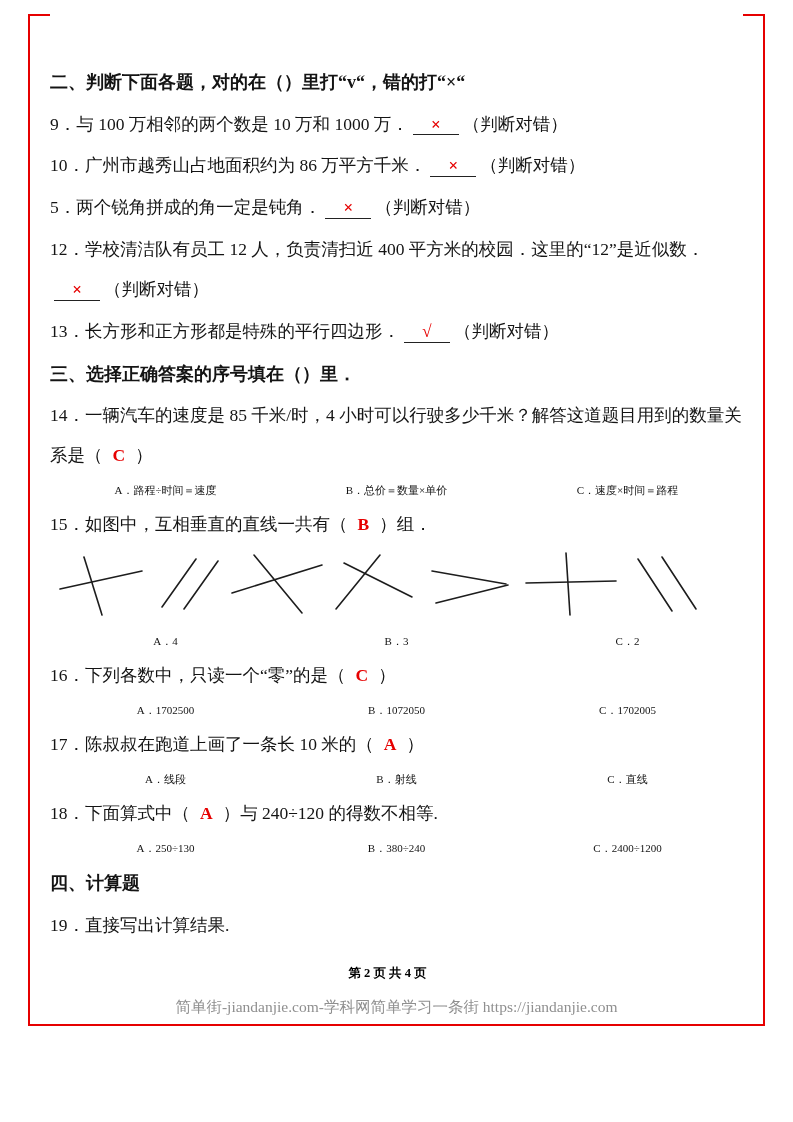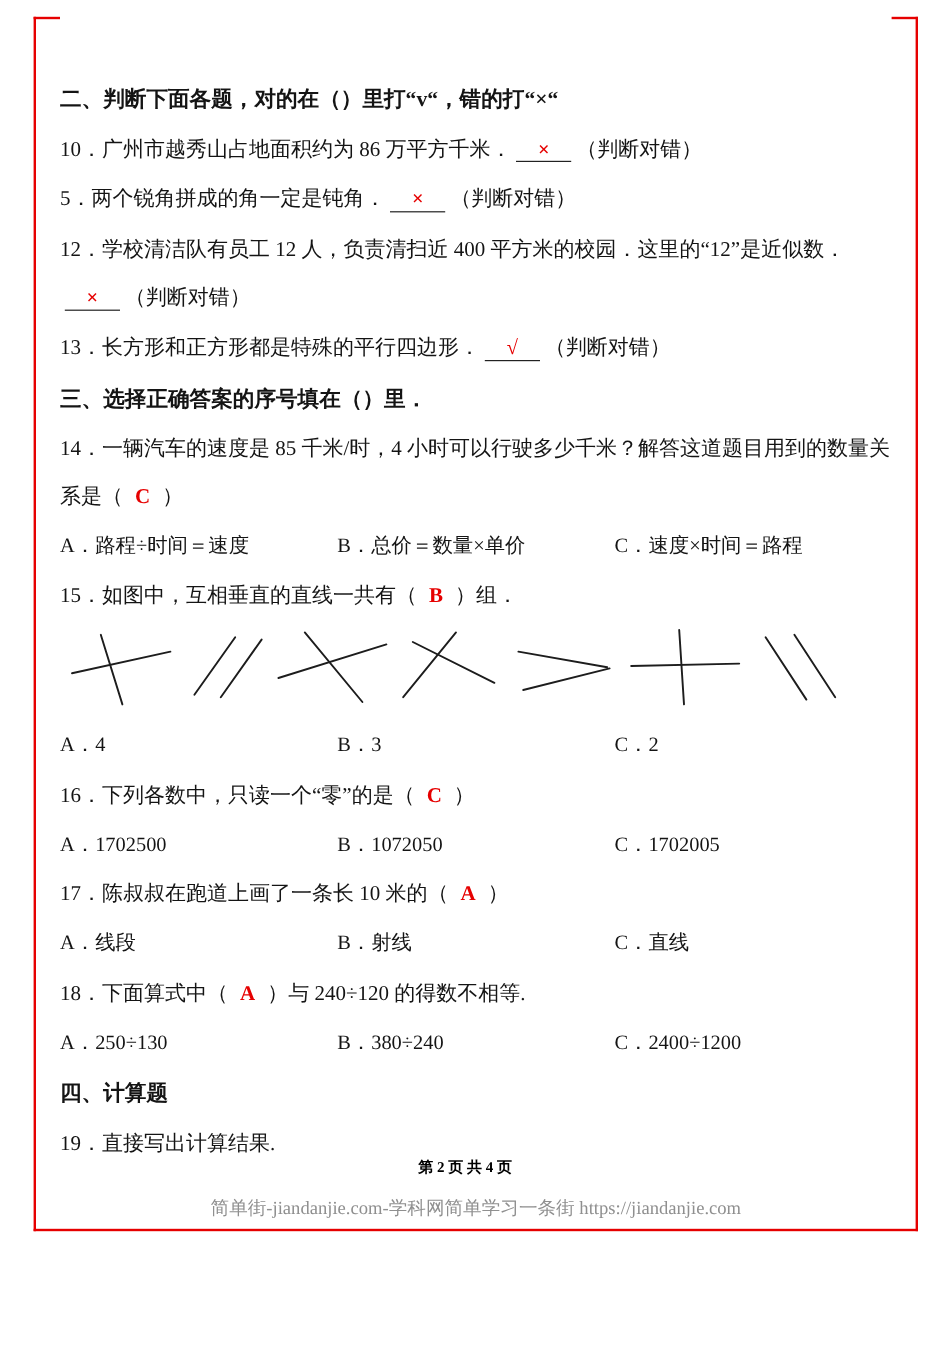--- a/index.html
+++ b/index.html
@@ -14,21 +14,21 @@
   
   .frame-left{position:absolute;left:28px;top:14px;bottom:28px;width:0;border-left:2px solid #e60000;}
   .frame-right{position:absolute;right:28px;top:14px;bottom:28px;width:0;border-right:2px solid #e60000;}
   .frame-bottom{position:absolute;left:28px;right:28px;bottom:28px;height:0;border-top:2px solid #e60000;}
   .tick-tl{position:absolute;left:28px;top:14px;width:22px;height:0;border-top:2px solid #e60000;}
   .tick-tr{position:absolute;right:28px;top:14px;width:22px;height:0;border-top:2px solid #e60000;}
 
   .content{position:absolute;left:50px;right:50px;top:62px;}
   .q{font-size:17.5px;line-height:2.28;margin:0 0 2px 0;}
   .hd{font-size:18px;font-weight:bold;line-height:2.25;margin:0 0 2px 0;}
-  .opts{display:flex;font-size:17px;line-height:2.28;margin:0 0 2px 0;}
+  .opts{display:flex;font-size:11px;line-height:2.28;margin:0 0 2px 0;text-align:center;}
   .opt{flex:1;}
   
   .blank{display:inline-block;min-width:46px;text-align:center;border-bottom:1.6px solid #222;line-height:1.1;margin:0 4px;}
   .mark{color:#e60000;font-weight:bold;font-size:17px;}
   
   .choice{color:#e60000;font-weight:bold;padding:0 10px;}
   
   .fig-wrap{margin:6px 0 4px 0;}
   #fig15 line{stroke:#1d1d1d;stroke-width:1.6;stroke-linecap:round;}
   
@@ -43,20 +43,21 @@
   <div class="frame-left"></div>
   <div class="frame-right"></div>
   <div class="frame-bottom"></div>
   <div class="tick-tl"></div>
   <div class="tick-tr"></div>
 
   <div class="content">
 
     <p class="hd">二、判断下面各题，对的在（）里打“v“，错的打“×“</p>
 
+    <p class="q"><span>9．与 100 万相邻的两个数是 10 万和 1000 万．</span><span class="blank"><span class="mark">×</span></span><span>（判断对错）</span></p>
 
     <p class="q"><span>10．广州市越秀山占地面积约为 86 万平方千米．</span><span class="blank"><span class="mark">×</span></span><span>（判断对错）</span></p>
 
     <p class="q"><span>5．两个锐角拼成的角一定是钝角．</span><span class="blank"><span class="mark">×</span></span><span>（判断对错）</span></p>
 
     <p class="q"><span>12．学校清洁队有员工 12 人，负责清扫近 400 平方米的校园．这里的“12”是近似数．</span><span class="blank"><span class="mark">×</span></span><span>（判断对错）</span></p>
 
     <p class="q"><span>13．长方形和正方形都是特殊的平行四边形．</span><span class="blank"><span class="mark">√</span></span><span>（判断对错）</span></p>
 
     <p class="hd">三、选择正确答案的序号填在（）里．</p>

